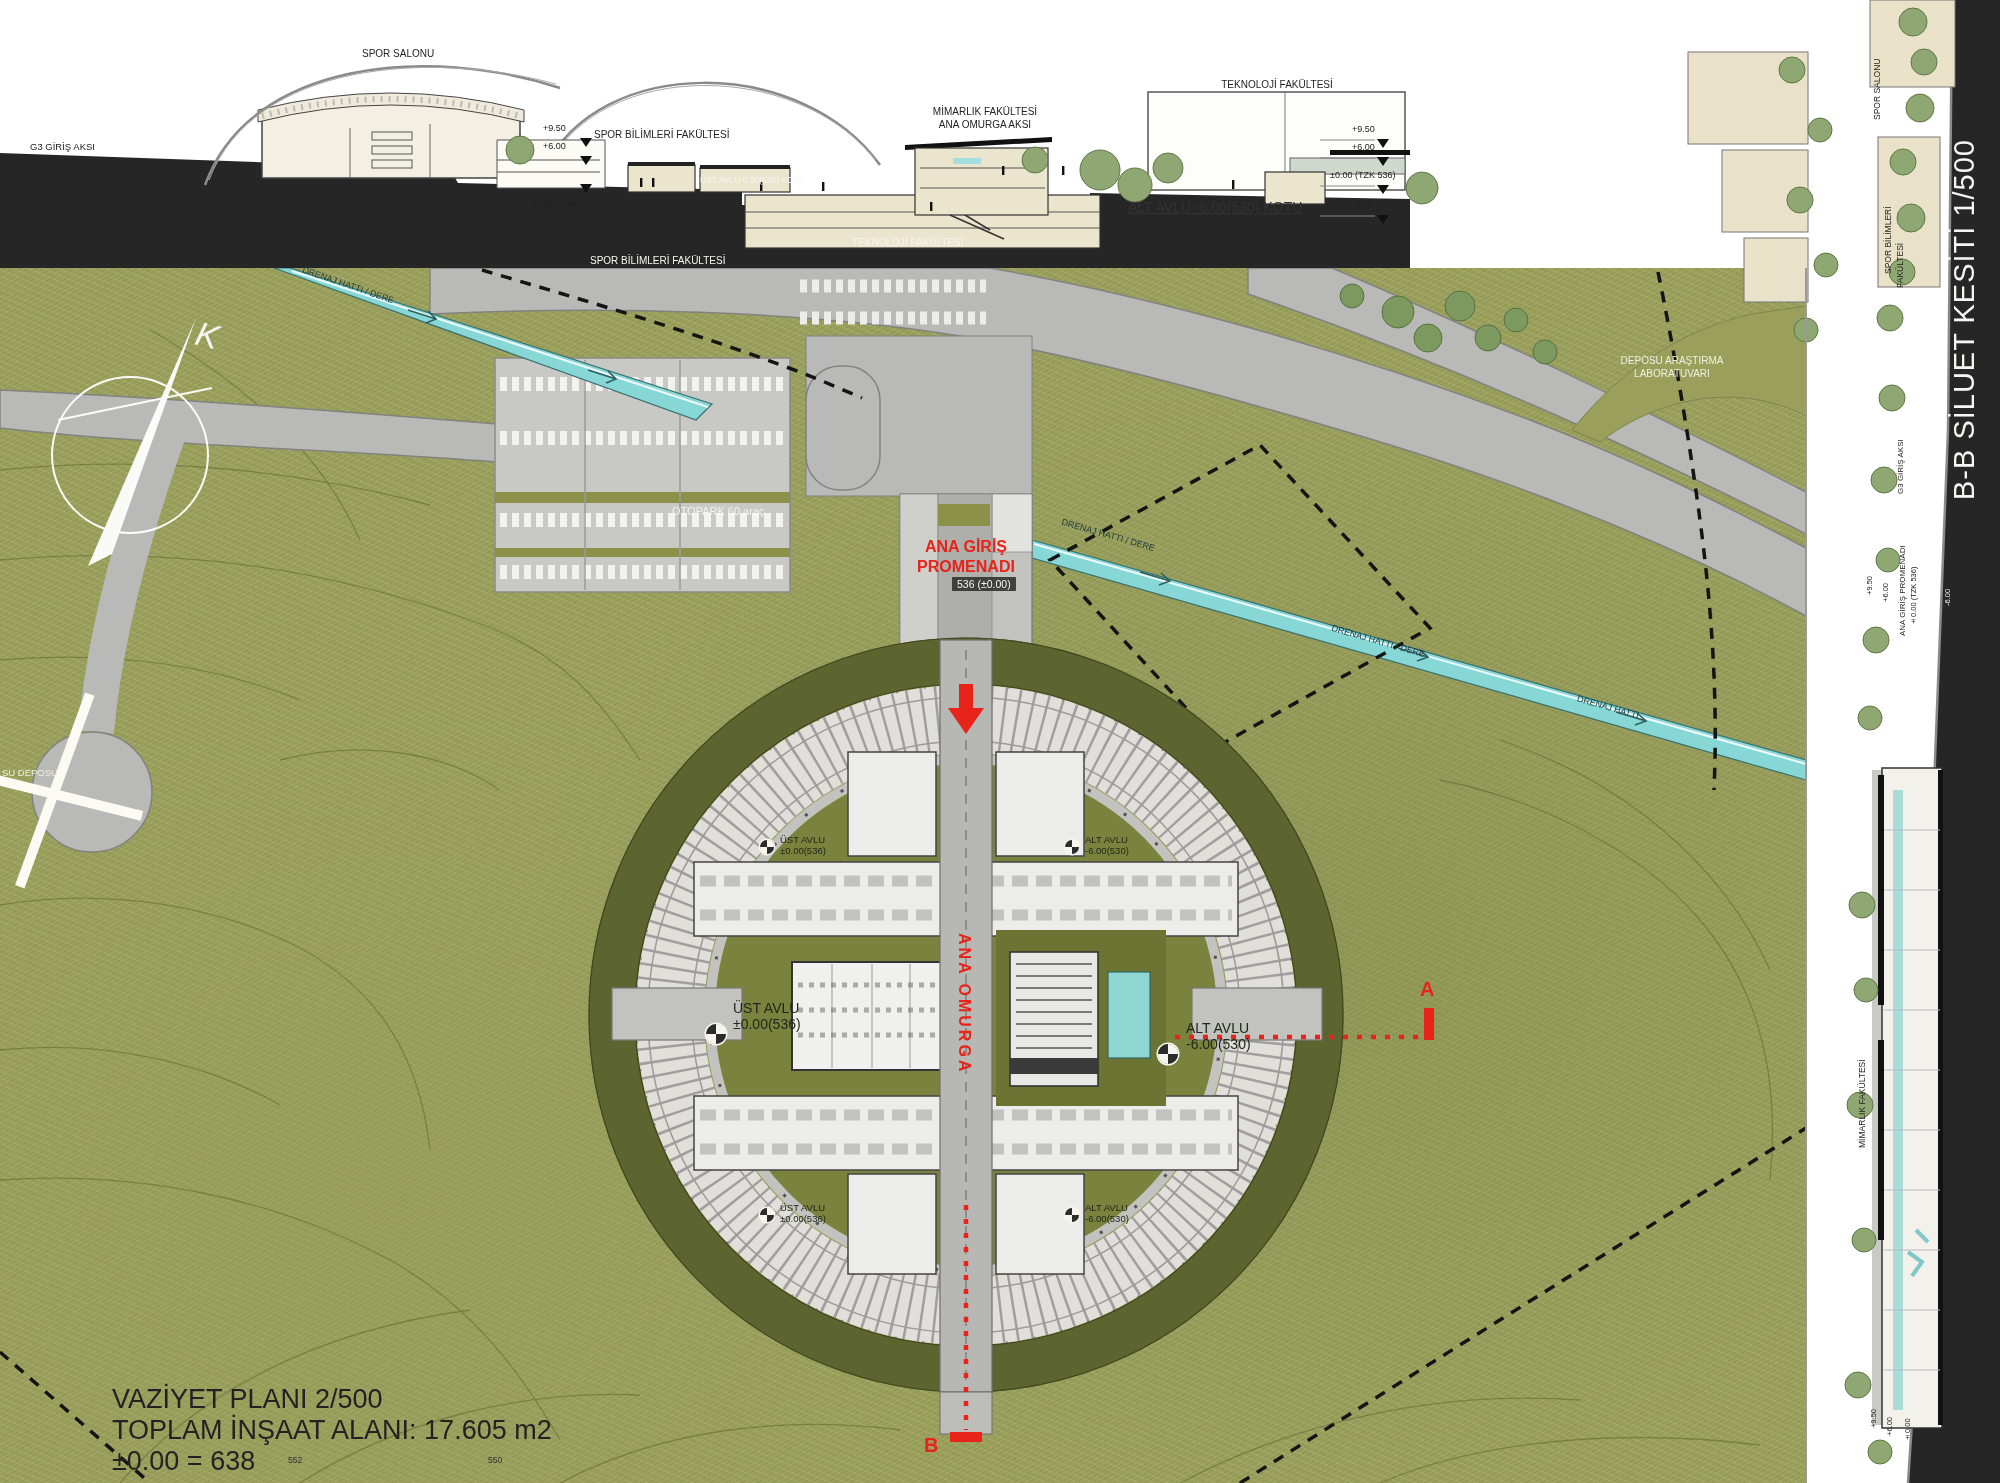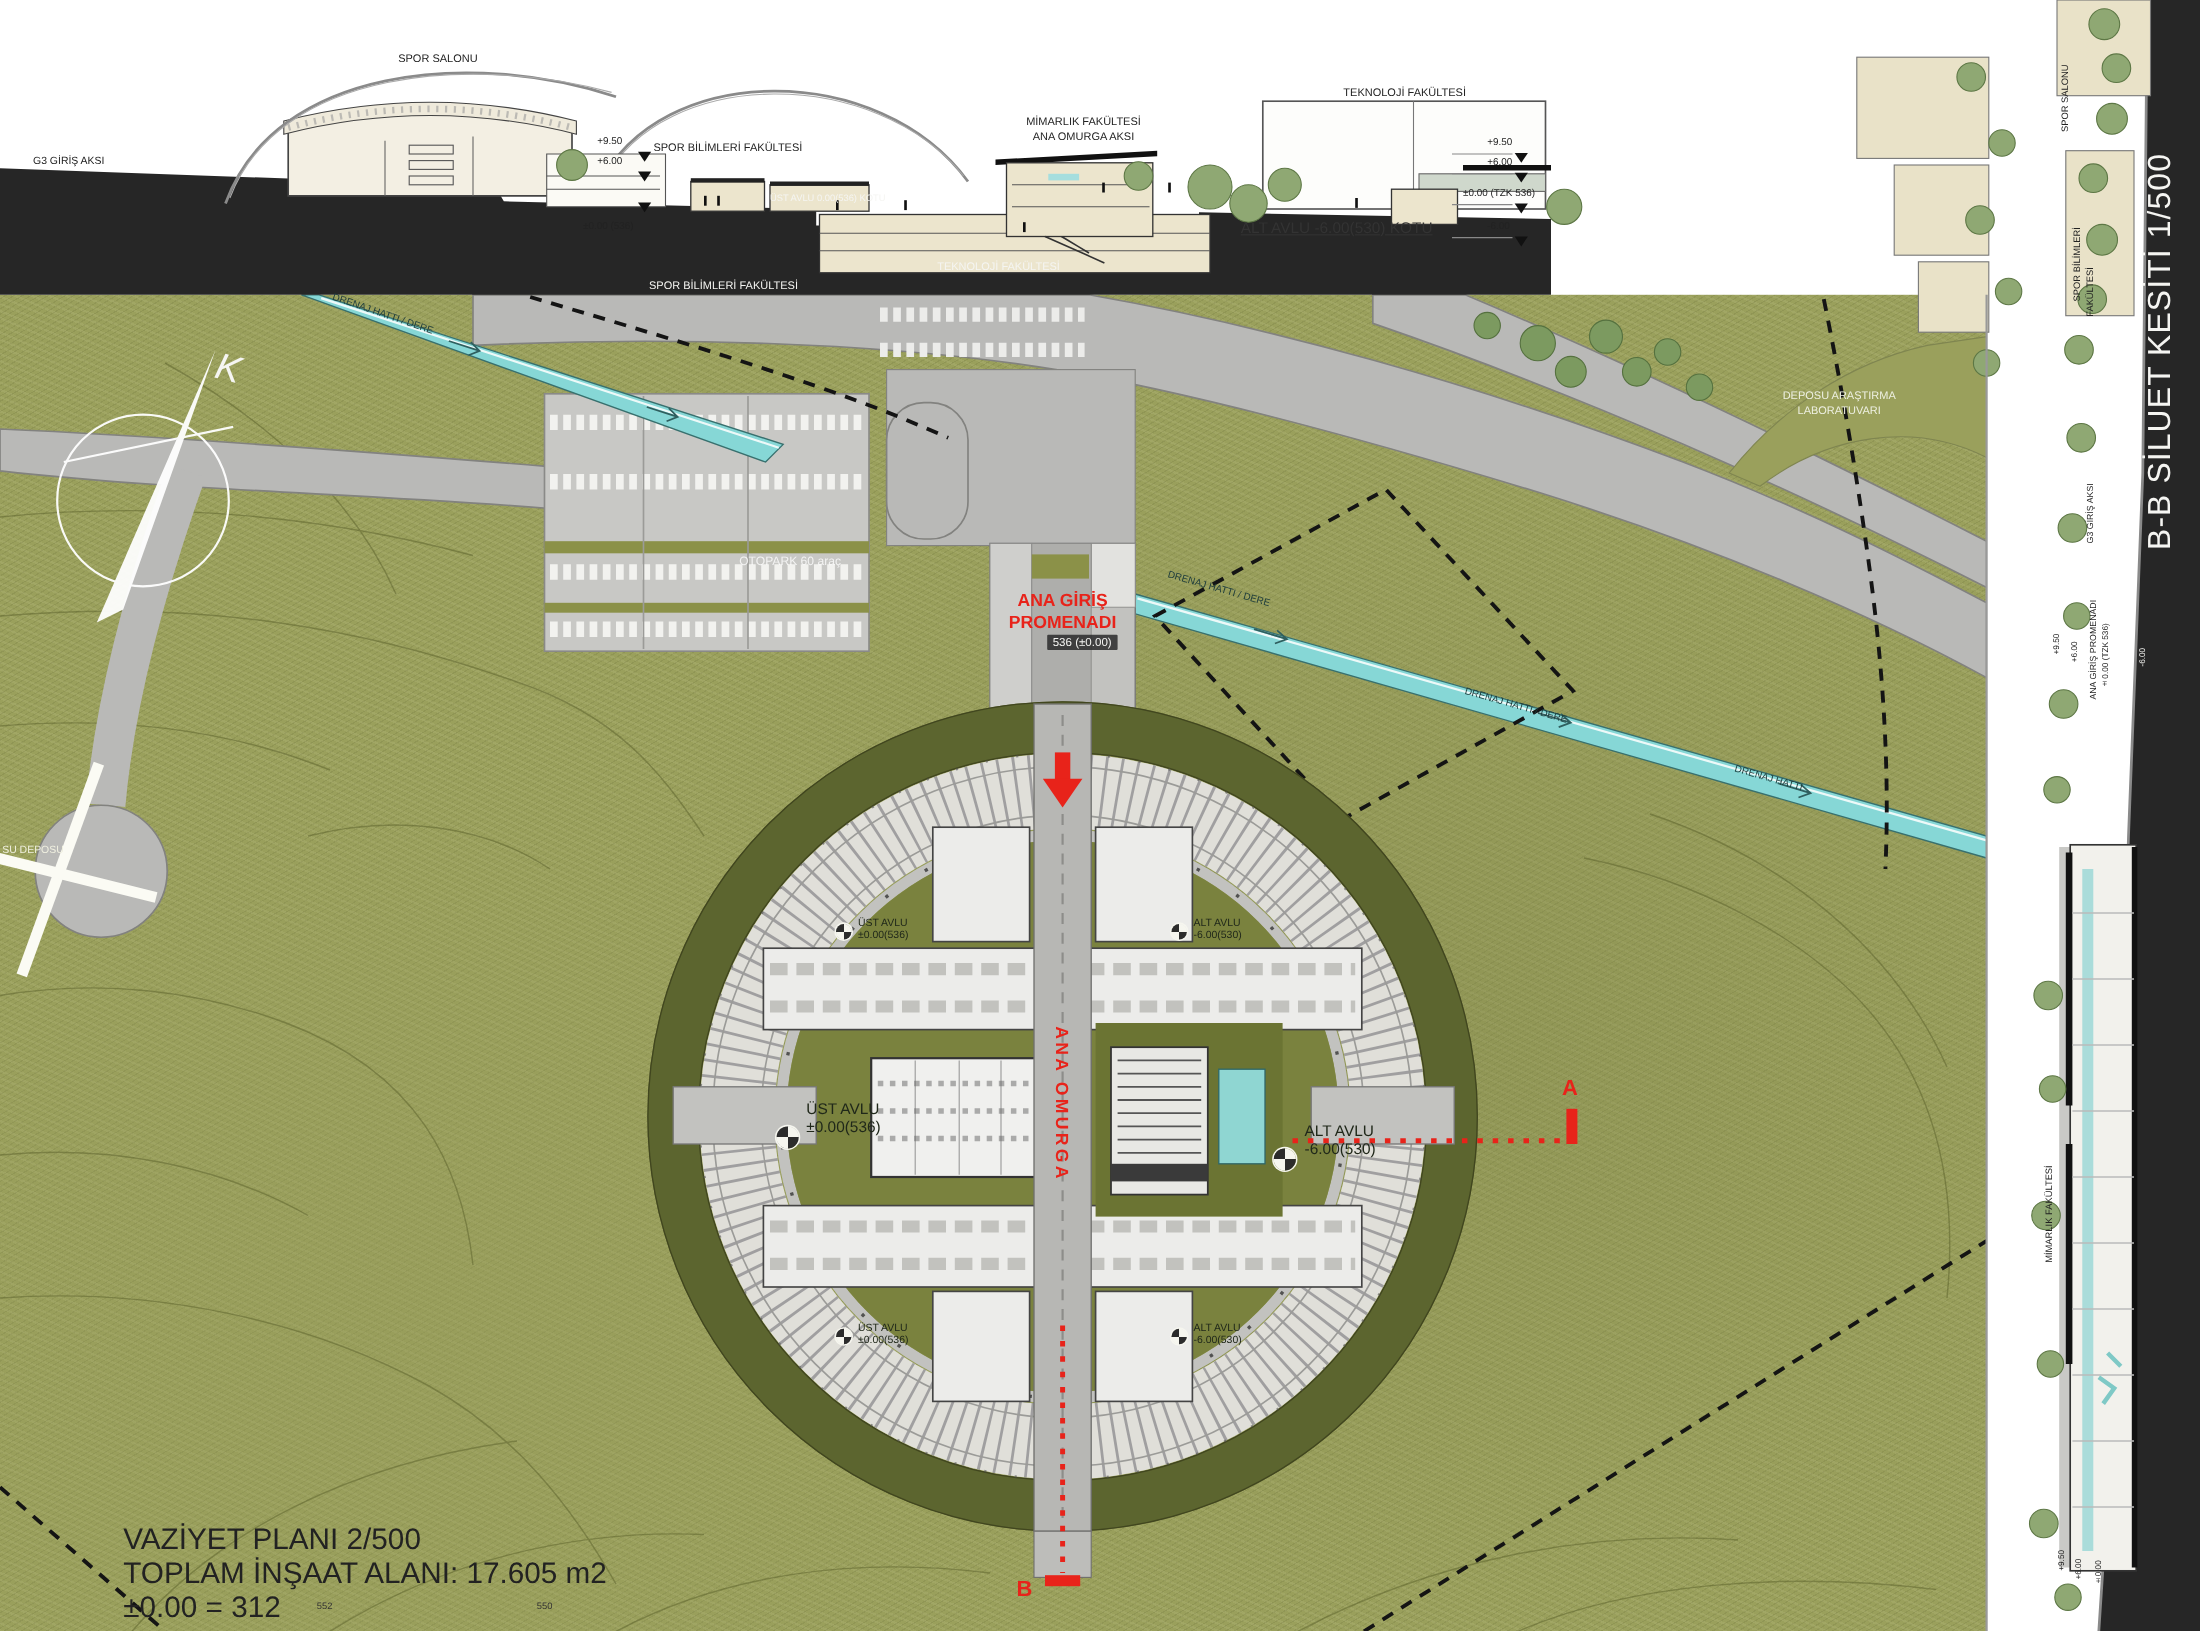--- a/index.html
+++ b/index.html
@@ -354,21 +354,21 @@
 
   <div class="lbl w" style="left:196px;top:316px;font-size:34px;font-style:italic;transform:rotate(14deg);">K</div>
   <div class="lbl red" style="left:1420px;top:978px;font-size:20px;font-weight:bold;">A</div>
   <div class="lbl red" style="left:924px;top:1434px;font-size:20px;font-weight:bold;">B</div>
   <div class="lbl" style="left:288px;top:1456px;font-size:8.5px;color:#333;">552</div>
   <div class="lbl" style="left:488px;top:1456px;font-size:8.5px;color:#333;">550</div>
 
   <div class="lbl" style="left:112px;top:1384px;font-size:27px;">
     <div>VAZİYET PLANI 2/500</div>
     <div>TOPLAM İNŞAAT ALANI: 17.605 m2</div>
-    <div>±0.00 = 312</div>
+    <div>±0.00 = 638</div>
   </div>
 
   <div class="lbl w vup" style="left:1948px;top:140px;height:360px;font-size:29px;font-weight:500;letter-spacing:1px;">B-B SİLUET KESİTİ 1/500</div>
   <div class="lbl vup" style="left:1873px;top:20px;height:100px;font-size:8.5px;">SPOR SALONU</div>
   <div class="lbl vup" style="left:1884px;top:164px;height:110px;font-size:8.5px;">SPOR BİLİMLERİ</div>
   <div class="lbl vup" style="left:1896px;top:178px;height:110px;font-size:8.5px;">FAKÜLTESİ</div>
   <div class="lbl vup" style="left:1896px;top:404px;height:90px;font-size:8px;">G3 GİRİŞ AKSI</div>
   <div class="lbl vup" style="left:1866px;top:545px;height:50px;font-size:7.5px;">+9.50</div>
   <div class="lbl vup" style="left:1882px;top:552px;height:50px;font-size:7.5px;">+6.00</div>
   <div class="lbl vup" style="left:1898px;top:486px;height:150px;font-size:8px;">ANA GİRİŞ PROMENADI</div>

